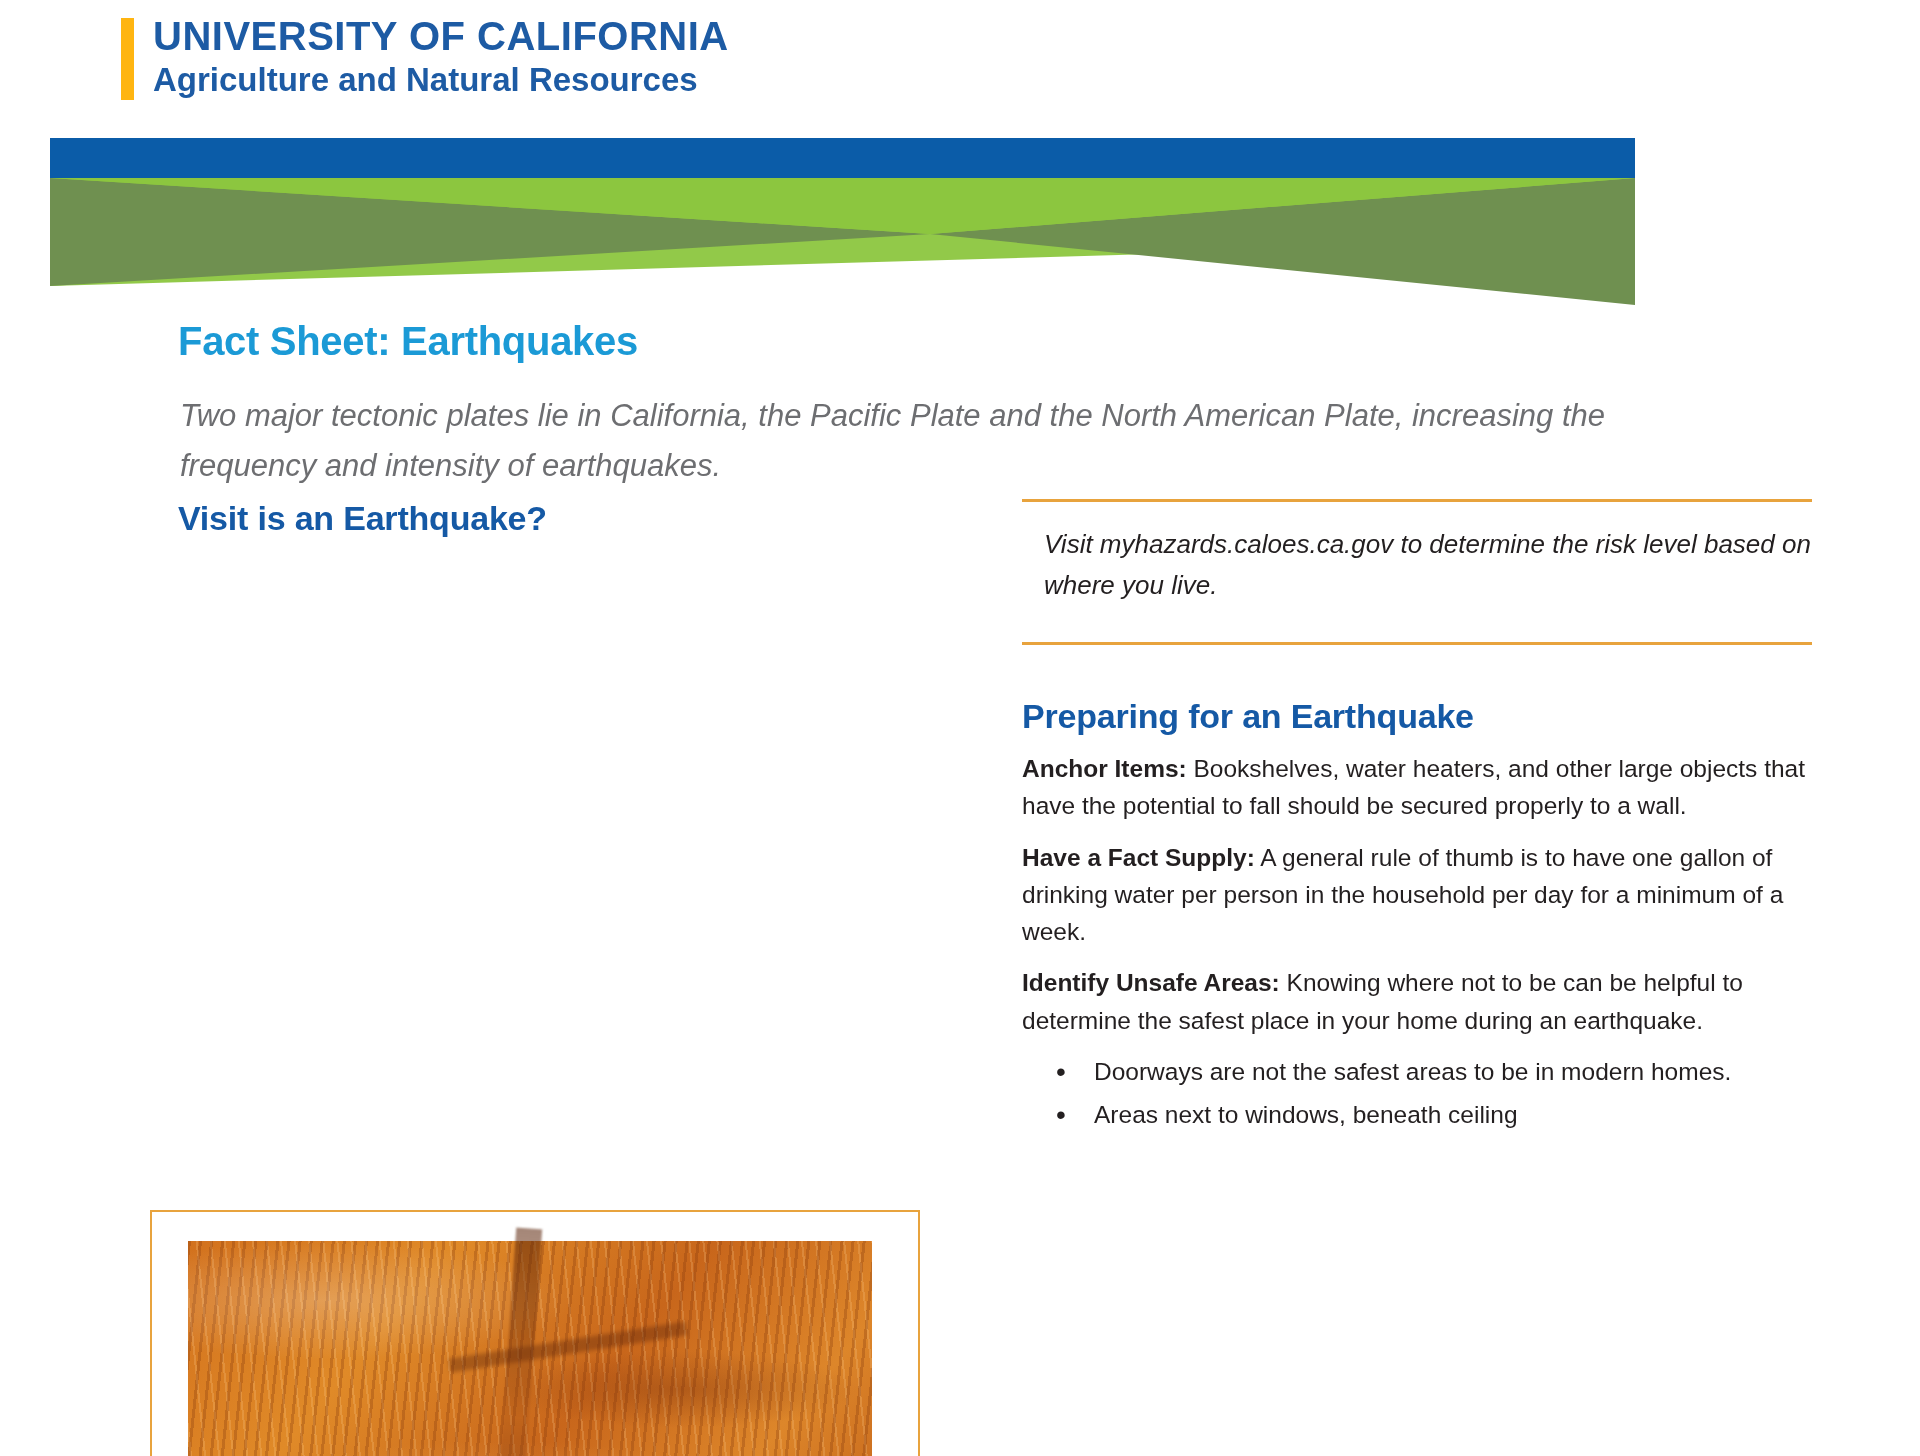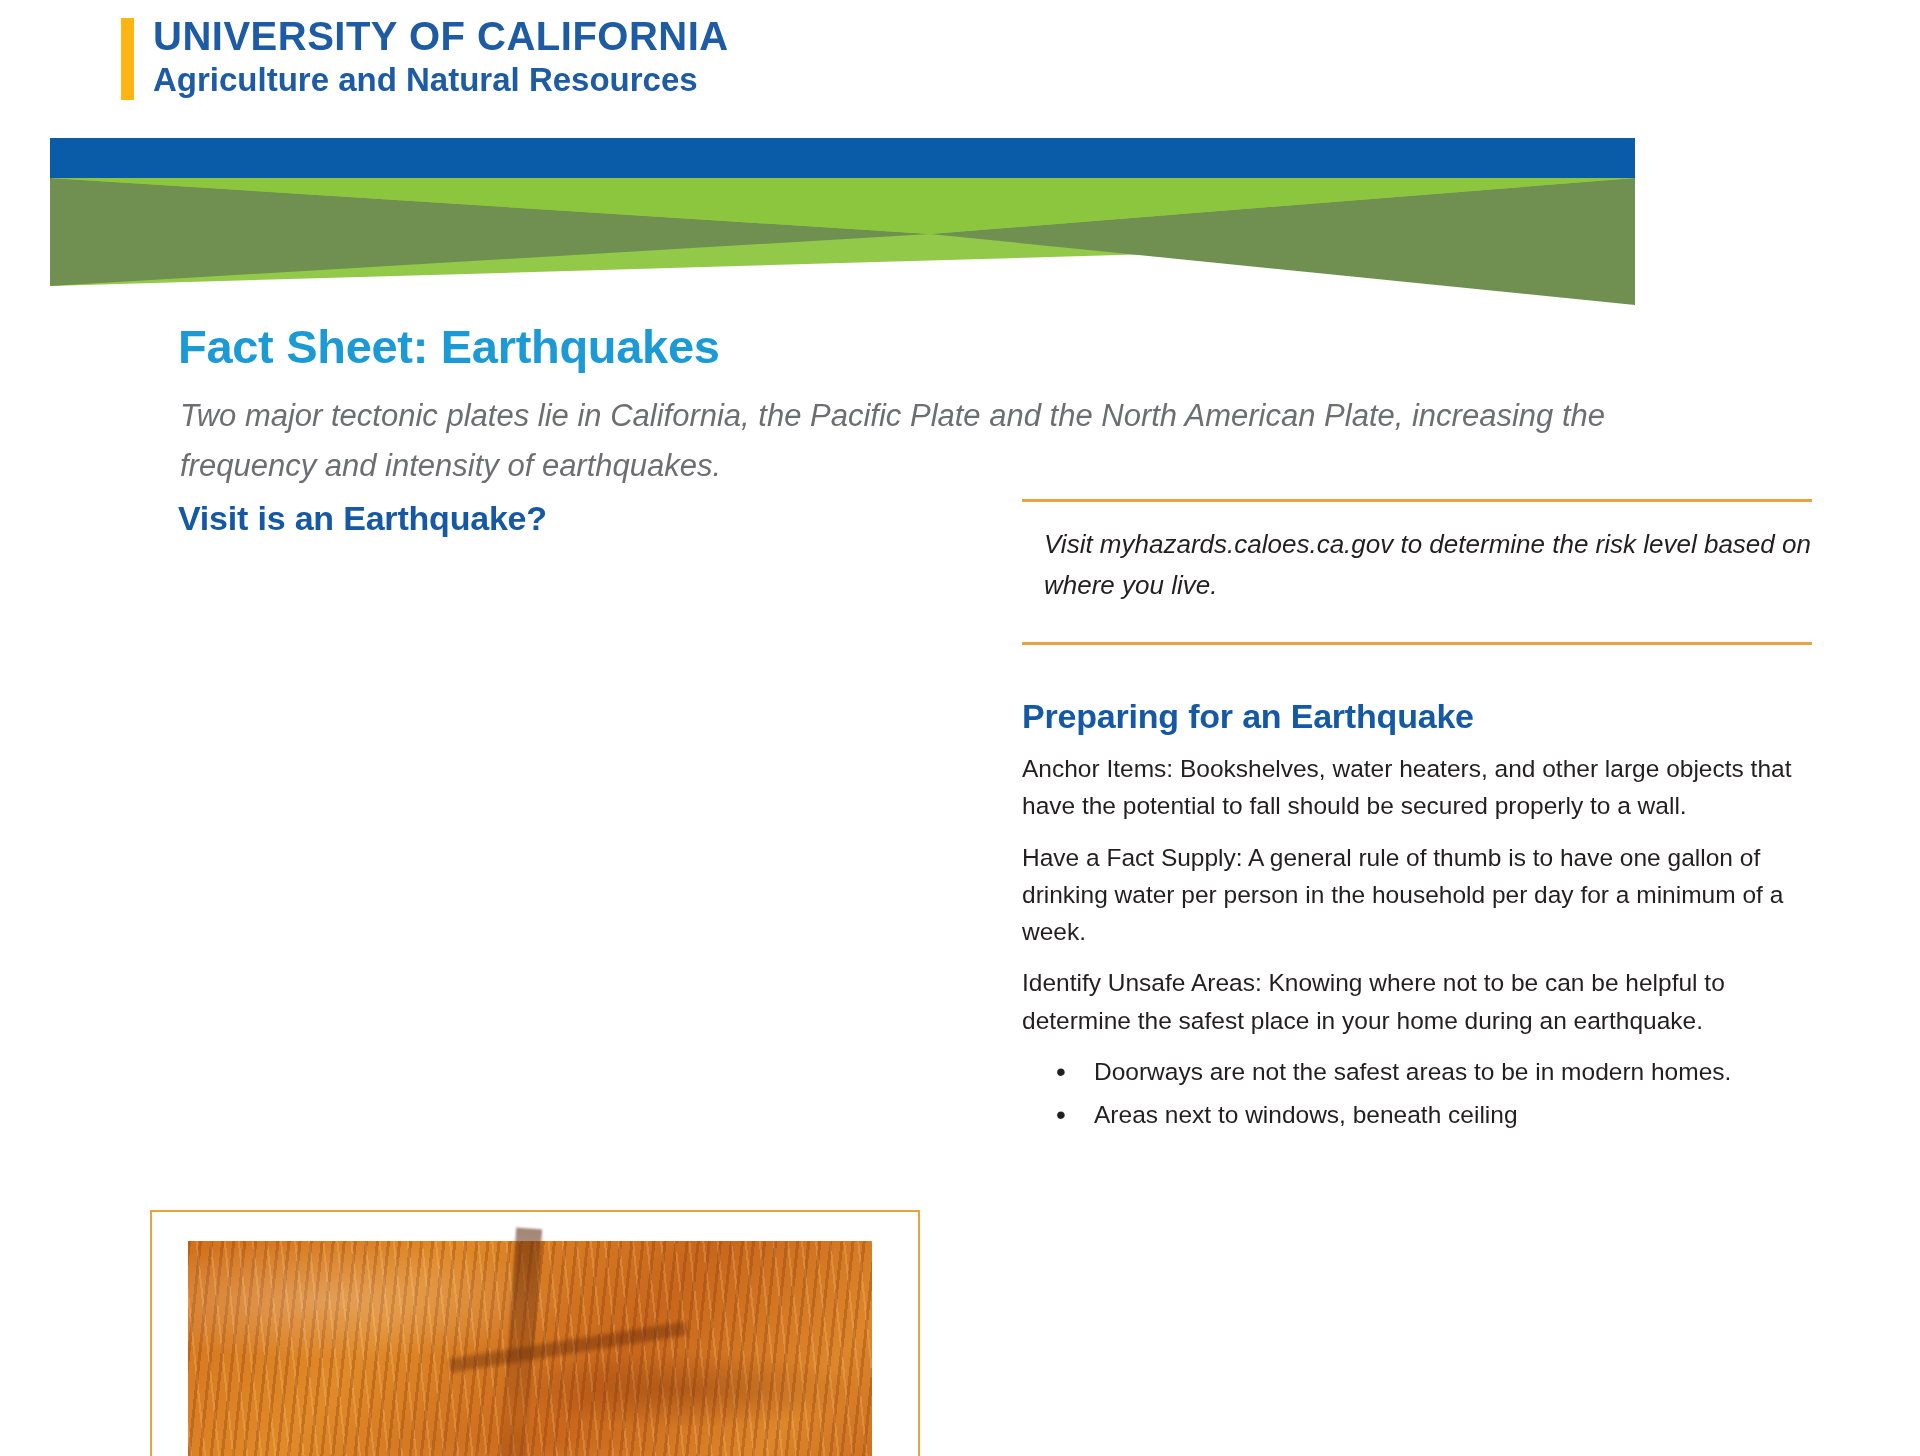--- a/index.html
+++ b/index.html
@@ -82,21 +82,21 @@
     position: absolute;
     left: 0;
     top: 305px;
     width: 1920px;
   }
 
   .title {
     position: absolute;
     left: 178px;
     top: 14px;
-    font-size: 47px;
+    font-size: 40px;
     font-weight: bold;
     color: #1b9ad6;
     letter-spacing: -0.3px;
     white-space: nowrap;
   }
 
   .subtitle {
     position: absolute;
     left: 180px;
     top: 86px;
@@ -195,21 +195,21 @@
   }
   .h2-right {
     margin-top: 52px;
   }
   .para {
     font-size: 24.5px;
     line-height: 1.52;
     color: #231f20;
     margin: 0 0 14px 0;
   }
-  .para b { font-weight: normal; }
+  .para b { font-weight: bold; }
 
   ul.bullets {
     margin: 10px 0 0 0;
     padding-left: 72px;
     list-style: none;
   }
   ul.bullets li {
     position: relative;
     font-size: 24.5px;
     line-height: 1.52;

